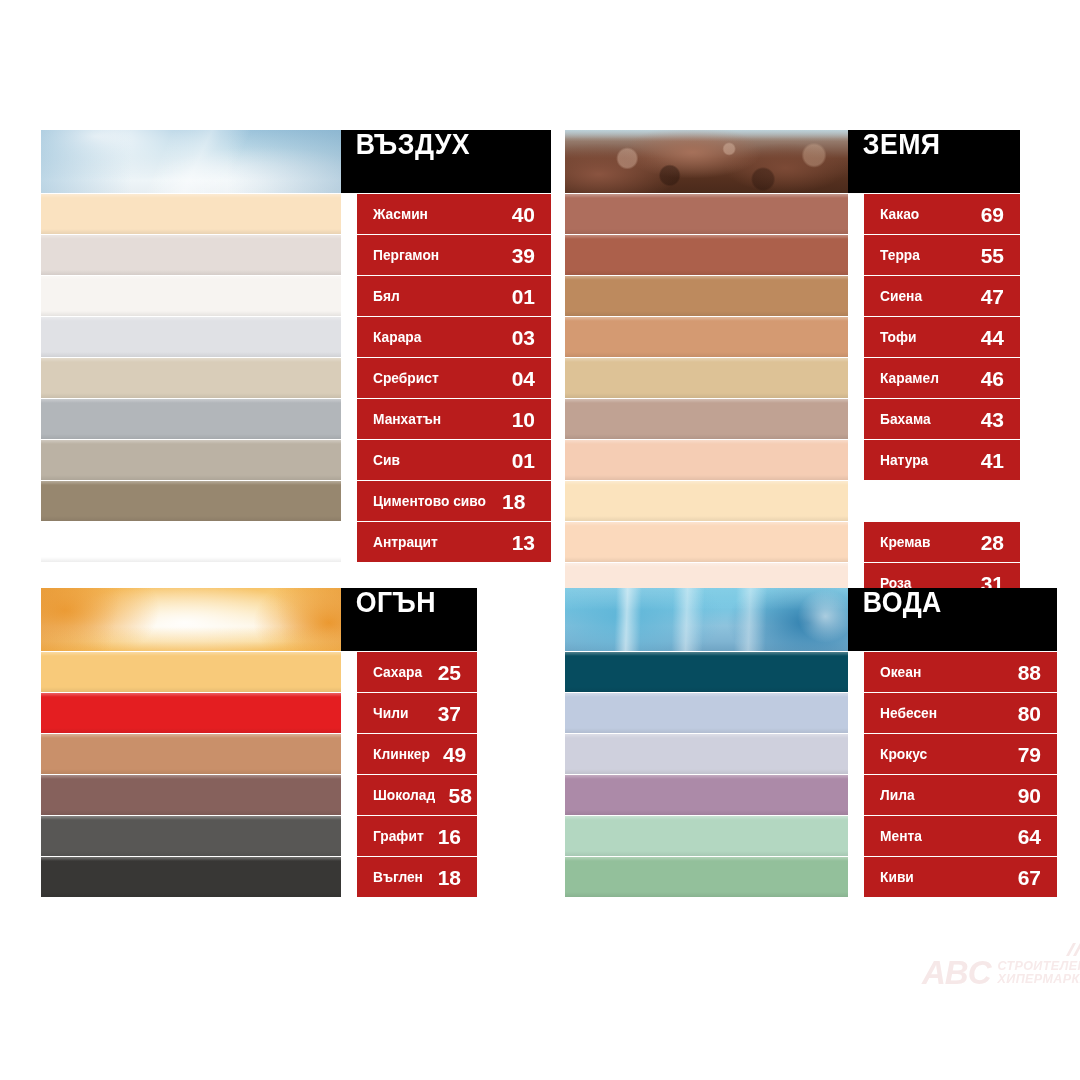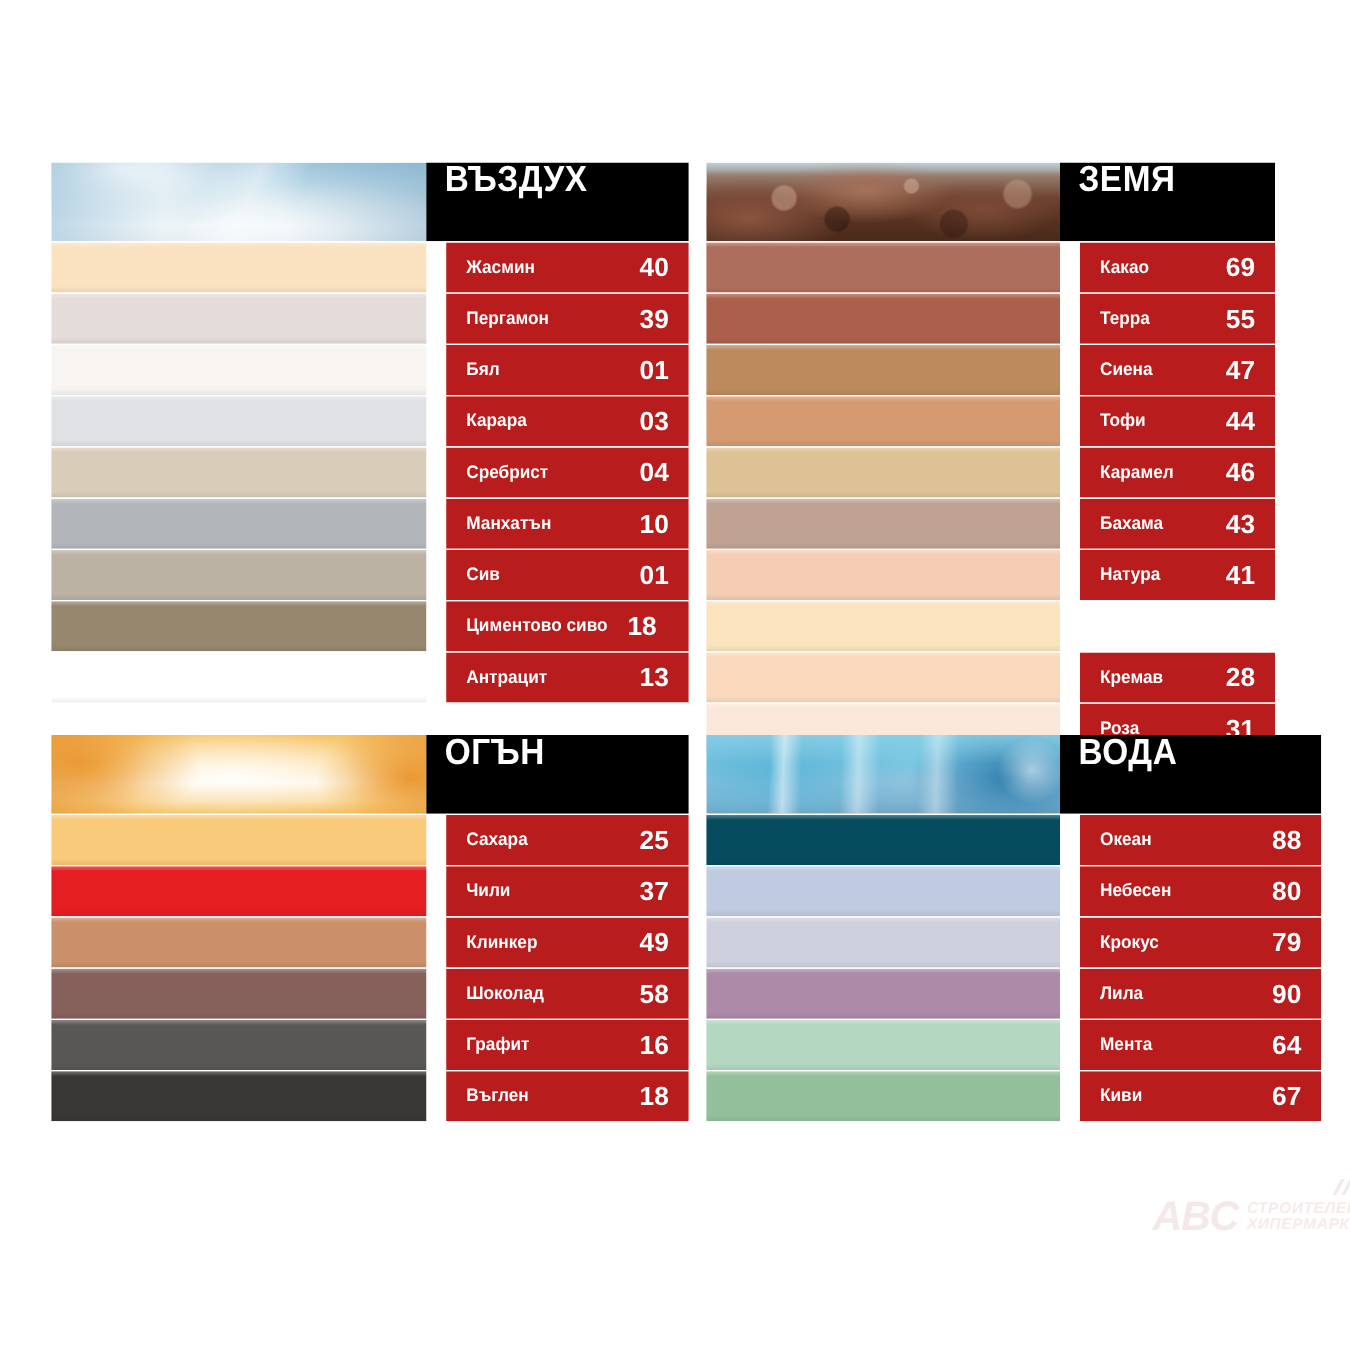--- a/index.html
+++ b/index.html
@@ -388,21 +388,21 @@
         <div class="row">
           <div class="swatch" style="width: 283px; background: rgb(251, 231, 218);"></div>
           <div class="label-box">
             <span class="color-name">Роза</span>
             <span class="color-code">31</span>
           </div>
         </div>
       </div>
   </div>
 
-  <div class="panel" id="panel-fire" style="left:41px; top:588px; width:510px;">
+  <div class="panel" id="panel-fire" style="left:41px; top:588px; width:436px;">
     <div class="panel-header">
       <div class="header-image" style="width:300px;">
         <div class="art art-fire"></div>
         <div class="art-fire-2"></div>
       </div>
       <div class="header-title-box">
         <span class="header-title">ОГЪН</span>
       </div>
     </div>
     <div class="rows">

